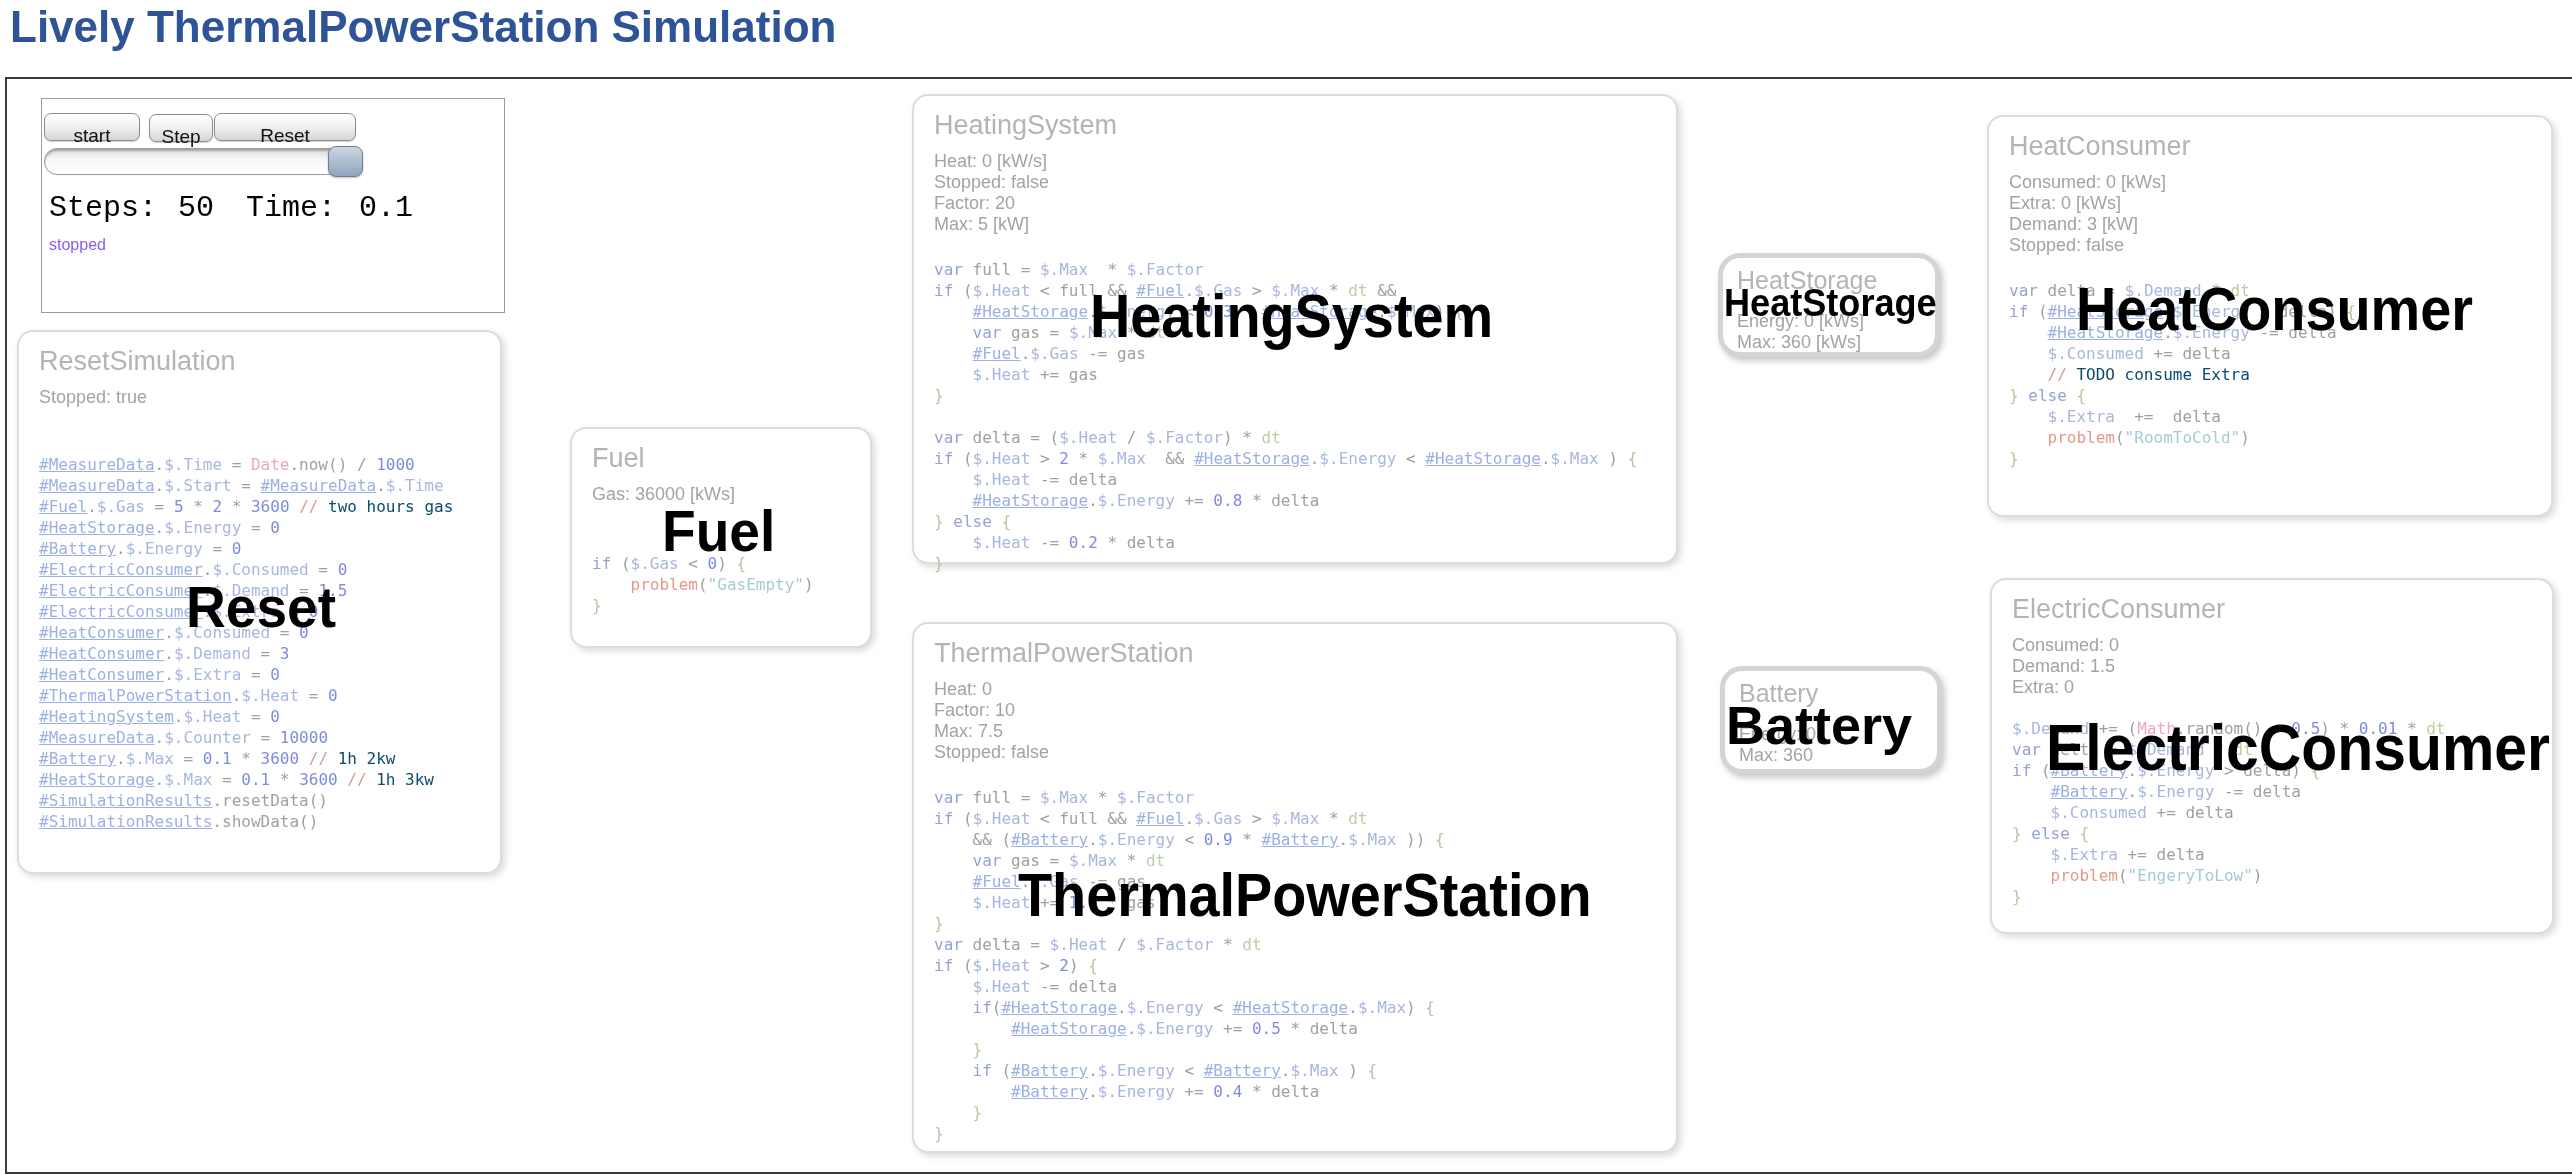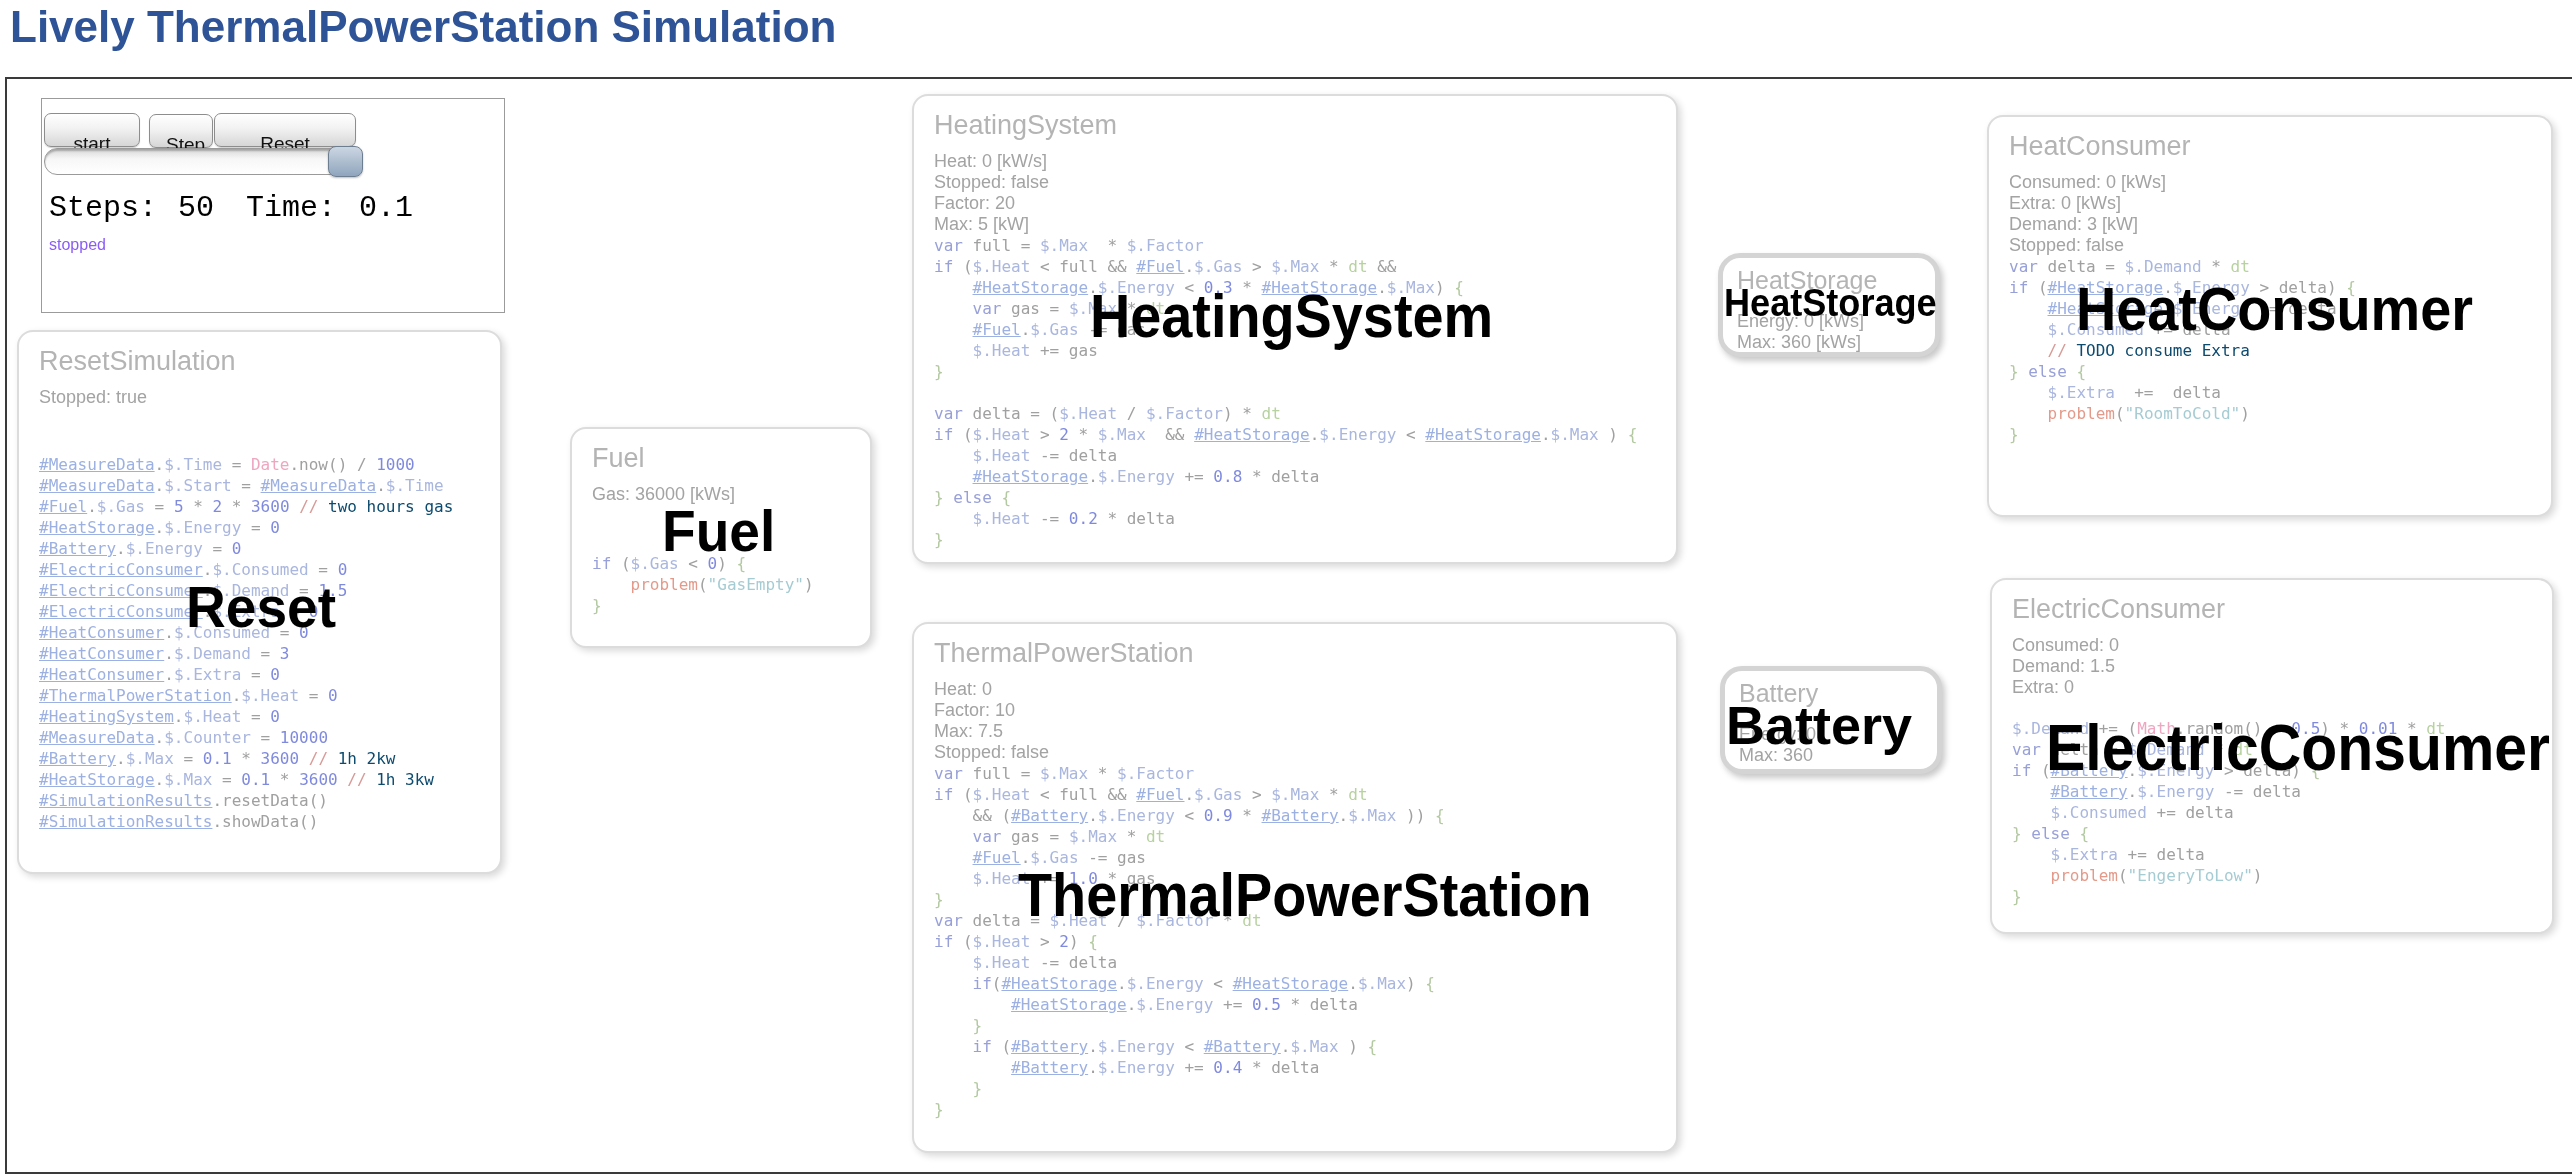--- a/index.html
+++ b/index.html
@@ -20,21 +20,21 @@
   
   .control-panel{
     position:absolute;left:41px;top:98px;width:462px;height:213px;
     background:#fff;border:1px solid #9b9b9b;z-index:2;
   }
   .btn{
     position:absolute;height:28px;border:1px solid #8d8d8d;border-radius:7px;
     background:linear-gradient(#ffffff,#f2f2f2 45%,#d6d6d6);
     box-shadow:0 1px 1px rgba(0,0,0,.18);
     font-family:"Liberation Sans",sans-serif;font-size:19px;color:#111;
-    text-align:center;line-height:27px;cursor:pointer;padding:16px;
+    text-align:center;line-height:27px;cursor:pointer;padding:8px;
   }
   .btn-start{left:2px;top:14px;width:96px;}
   .btn-step{left:107px;top:15px;width:64px;}
   .btn-reset{left:172px;top:14px;width:142px;}
   .slider{
     position:absolute;left:2px;top:49px;width:316px;height:25px;
     border:1px solid #9a9a9a;border-radius:13px;
     background:linear-gradient(#d9d9d9,#f7f7f7 40%,#ffffff);
     box-shadow:inset 0 2px 2px rgba(0,0,0,.25);
   }
@@ -56,21 +56,21 @@
     border:5px solid #d4d4d4;border-radius:22px;
     box-shadow:3px 4px 6px rgba(0,0,0,.22);
     padding:8px 14px;
   }
   .m-title{font-size:27px;color:#b4b4b4;}
   .module.small .m-title{font-size:25px;}
   .m-stats{margin-top:10px;}
   .module.small .m-stats{margin-top:16px;}
   .stat-line{font-size:18px;line-height:21px;color:#a3a3a3;}
   .m-code{
-    margin:0 0 0 0;font-family:"DejaVu Sans Mono",monospace;
+    margin:24px 0 0 0;font-family:"DejaVu Sans Mono",monospace;
     font-size:16px;line-height:21px;white-space:pre;color:#a0a0a0;
   }
   .cl{height:21px;}
   .kw{color:#98a0d8;}   .pr{color:#a9b6de;}
   .ref{color:#9cb0e2;text-decoration:underline;}
   .num{color:#7f8ade;}  .st{color:#a5cbd3;}
   .fn{color:#e39a8a;}   .bi{color:#eea6c1;}
   .dt{color:#b7d1a0;}   .cs{color:#d79a96;}
   .ct{color:#0c4a6e;}   .br{color:#b3c9a1;}
   

